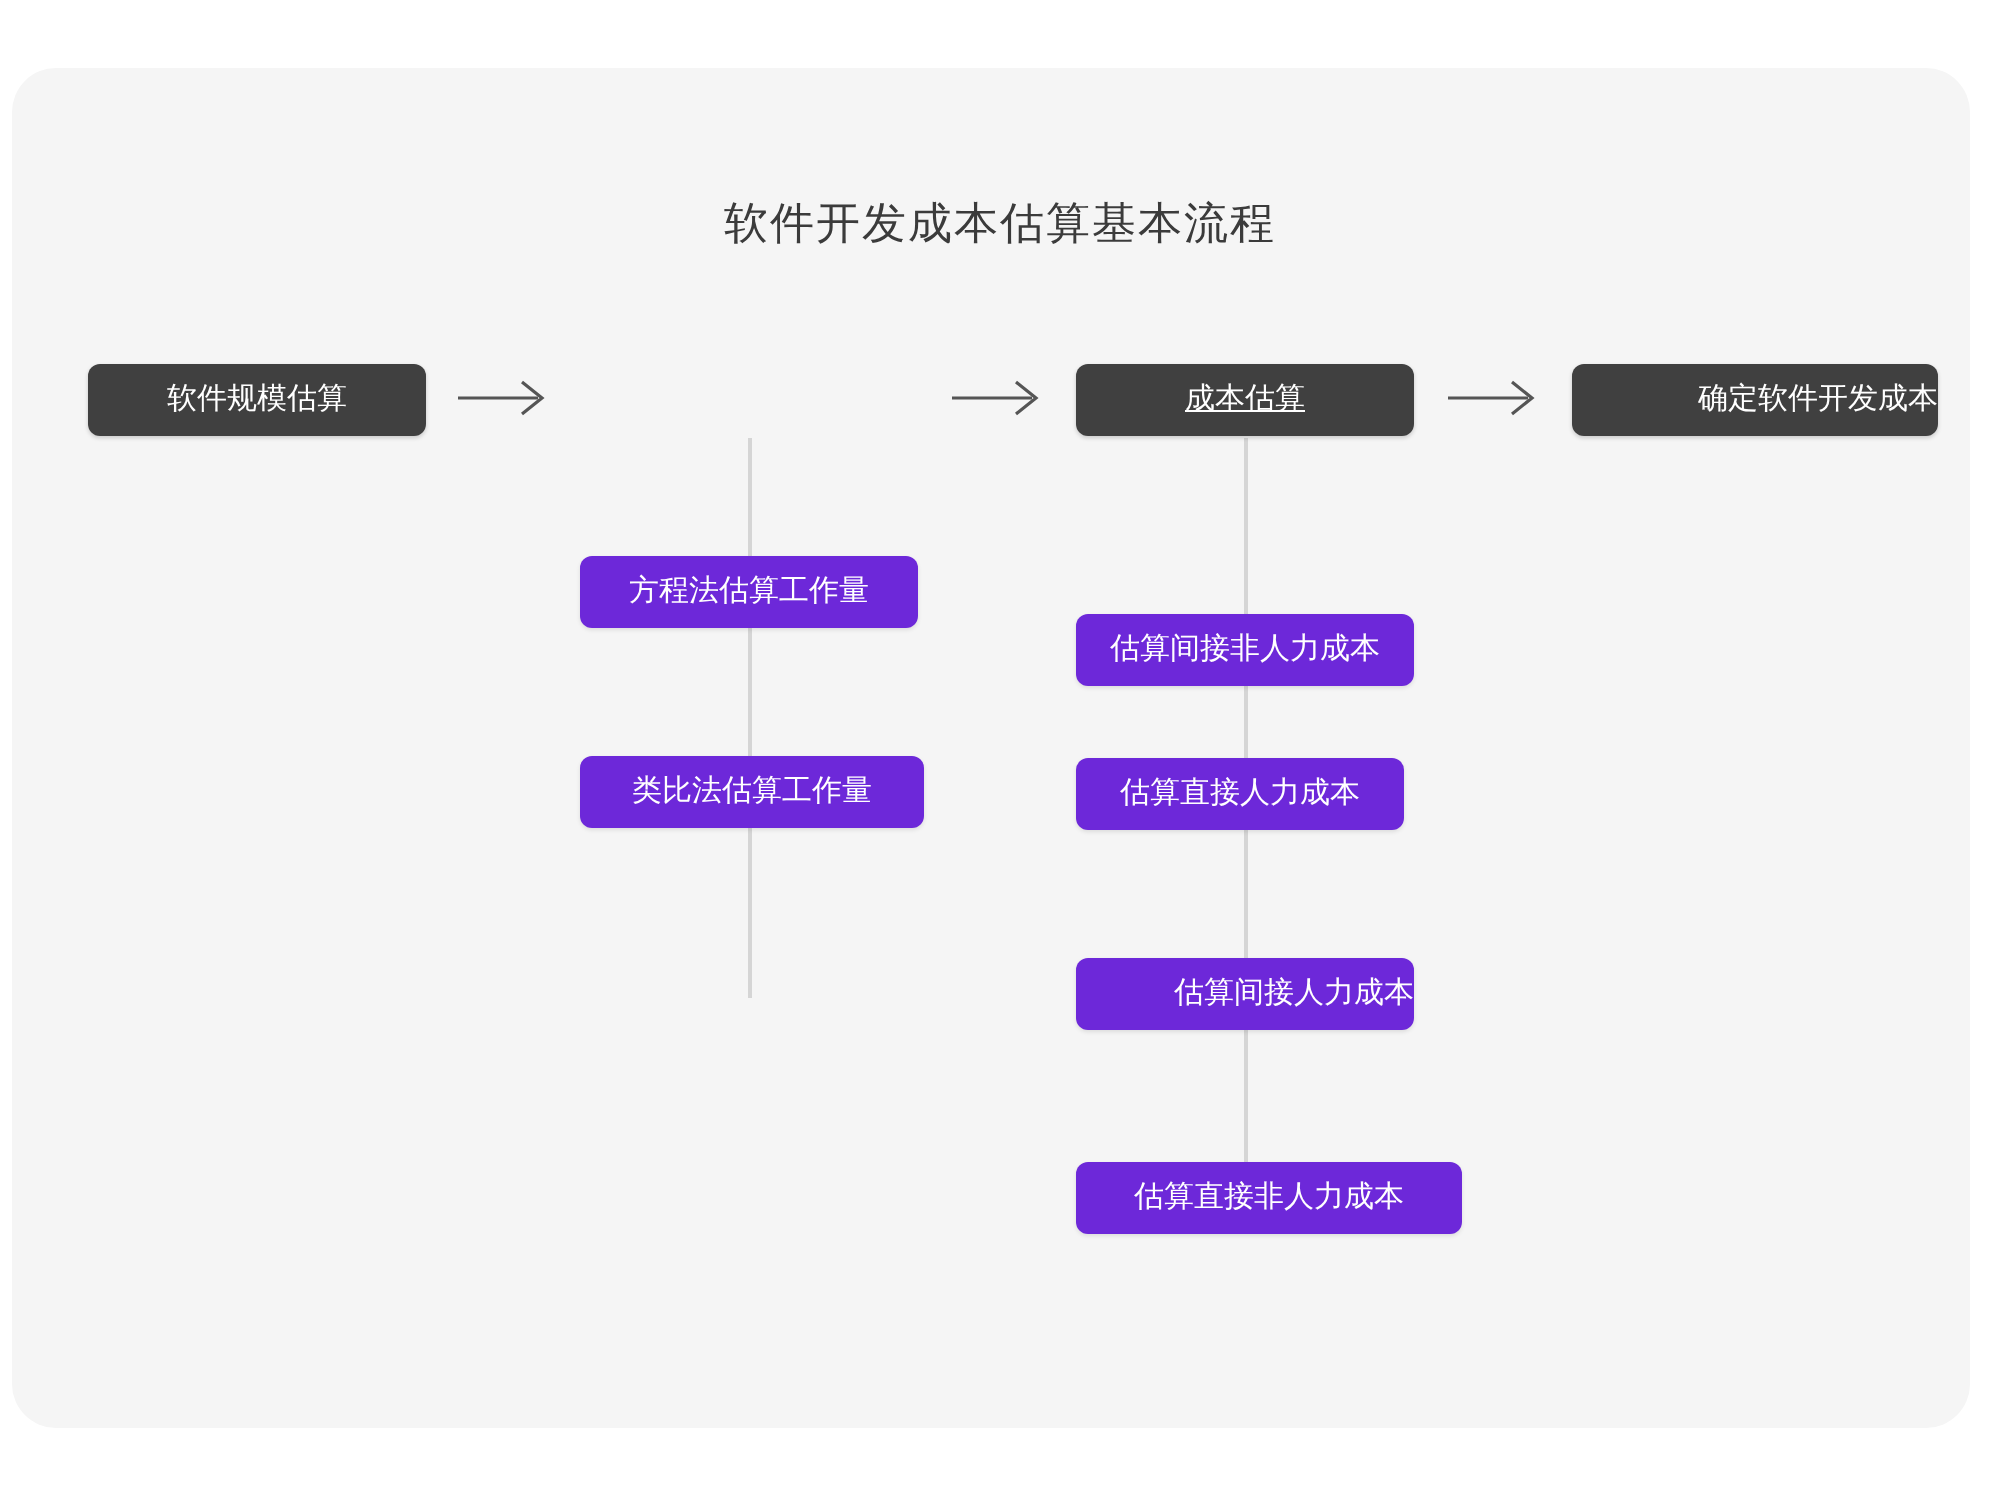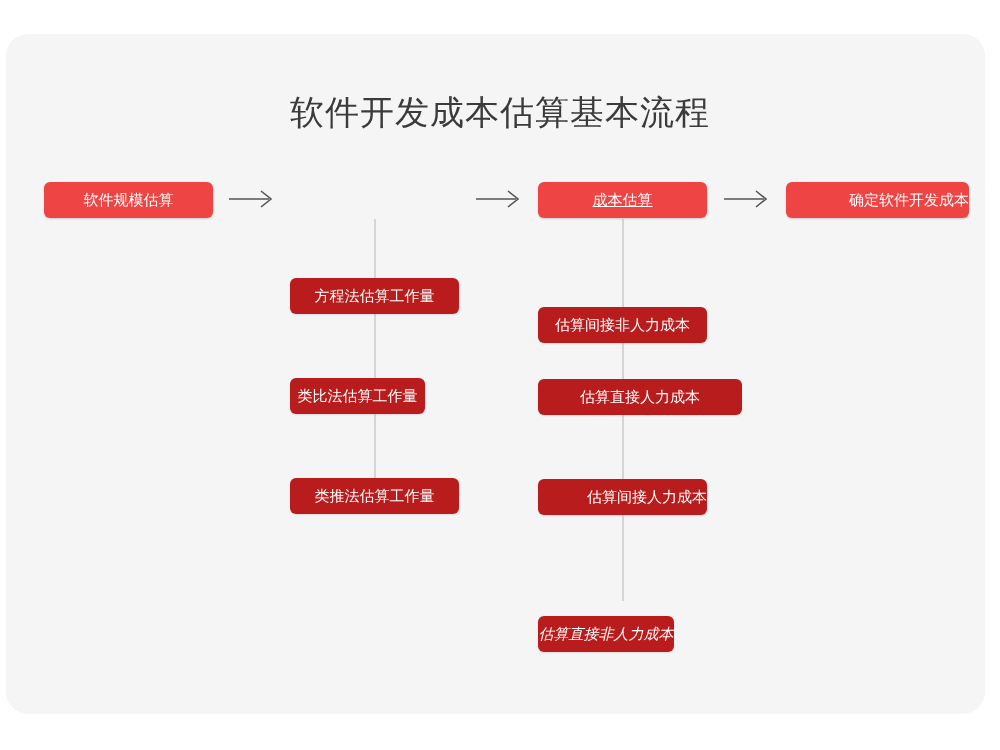--- a/index.html
+++ b/index.html
@@ -31,45 +31,45 @@
     border-radius: 22px;
   }
 
   
   #chart-title {
     position: absolute;
     left: 0;
     top: 92px;
     width: 1000px;
     text-align: center;
-    font-size: 34px;
+    font-size: 22px;
     line-height: 40px;
     color: #3b3b3b;
     letter-spacing: 1px;
     white-space: nowrap;
   }
 
   
   .node {
     position: absolute;
     height: 36px;
     line-height: 36px;
     text-align: center;
     border-radius: 6px;
     font-size: 15px;
     color: #ffffff;
     white-space: nowrap;
     user-select: none;
   }
   .node.primary {
-    background: #ef4444;
+    background: #404040;
     box-shadow: 0 1px 2px rgba(0,0,0,0.18);
   }
   .node.secondary {
-    background: #b91c1c;
+    background: #6d28d9;
     box-shadow: 0 1px 2px rgba(0,0,0,0.10);
   }
 
   
   .vline {
     position: absolute;
     width: 2px;
     background: #d5d5d5;
   }
 
@@ -116,25 +116,24 @@
     <svg width="48" height="22" viewBox="0 0 48 22">
       <line x1="1" y1="11" x2="41" y2="11" stroke="#555555" stroke-width="1.6"></line>
       <polyline points="33,3 43,11 33,19" fill="none" stroke="#555555" stroke-width="1.6"></polyline>
     </svg>
   </div>
 
   <div class="node primary" style="left:786px; top:182px; width:183px;text-align:right;">确定软件开发成本</div>
 
   <div class="node secondary" style="left:290px; top:278px; width:169px;">方程法估算工作量</div>
 
-  <div class="node secondary" style="left:290px; top:378px; width:135px;">类比法估算工作量</div>
+  <div class="node secondary" style="left:290px; top:378px; width:172px;">类比法估算工作量</div>
 
-  <div class="node secondary" style="left:290px; top:478px; width:169px;">类推法估算工作量</div>
 
   <div class="node secondary" style="left:538px; top:279px; width:169px;margin-top:28px;">估算间接非人力成本</div>
 
-  <div class="node secondary" style="left:538px; top:379px; width:204px;">估算直接人力成本</div>
+  <div class="node secondary" style="left:538px; top:379px; width:164px;">估算直接人力成本</div>
 
   <div class="node secondary" style="left:538px; top:479px; width:169px;text-align:right;">估算间接人力成本</div>
 
-  <div class="node secondary" style="left:538px; top:616px; width:136px;font-style:italic;">估算直接非人力成本</div>
+  <div class="node secondary" style="left:538px; top:581px; width:193px;">估算直接非人力成本</div>
 
 </div>
 
 </body></html>

